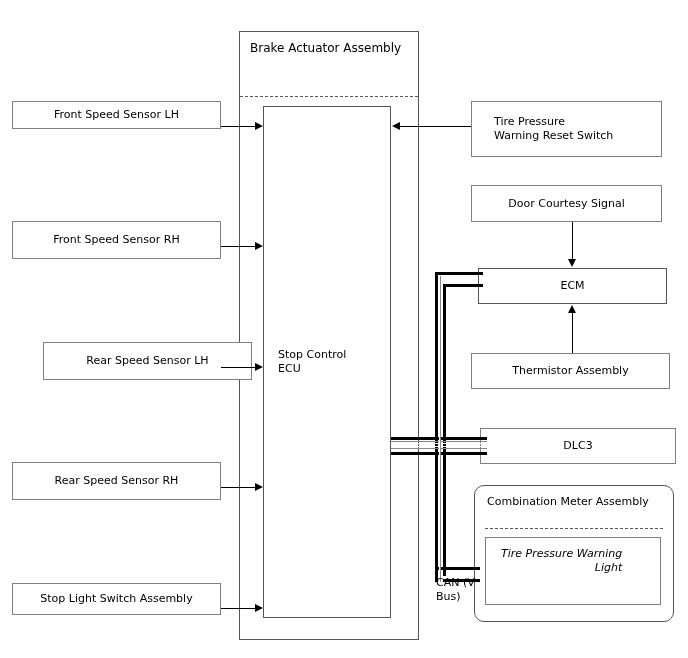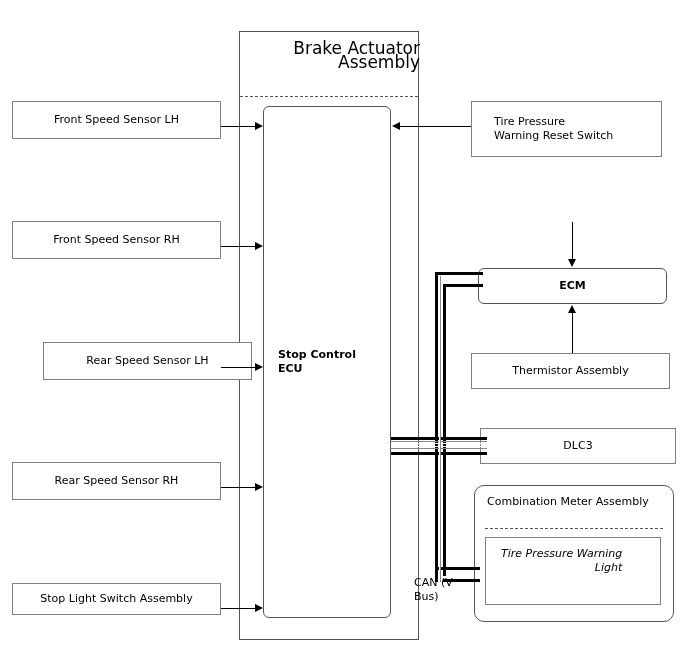--- a/index.html
+++ b/index.html
@@ -18,21 +18,21 @@
   .box {
     position: absolute;
     box-sizing: border-box;
     border: 1px solid #808080;
     background: #ffffff;
     color: #000000;
     font-size: 11px;
     line-height: 14px;
   }
   .box.sq { border-radius: 0; }
-  .box.rounded { border-radius: 6px; font-weight: bold; }
+  .box.rounded { border-radius: 0; }
   .box .lbl {
     position: absolute;
     display: block;
     white-space: pre-line;
   }
   
   .lbl-center {
     left: 0; right: 0;
     top: 50%;
     transform: translateY(-50%);
@@ -113,29 +113,29 @@
     color: #000000;
     white-space: pre-line;
   }
 </style>
 </head>
 <body>
 
 <div id="canvas">
 
   <div class="container-box" style="left:239px; top:31px; width:180px; height:609px;"></div>
-  <div style="position:absolute; left:250px; top:41px; width:170px; font-size:17px; line-height:14px; color:#000;text-align:right;">Brake Actuator Assembly</div>
+  <div style="position:absolute; left:250px; top:41px; width:170px; font-size:12px; line-height:14px; color:#000;">Brake Actuator Assembly</div>
   <div class="dashed-sep" style="left:240px; top:96px; width:178px;"></div>
 
   <div class="box rounded" style="left:263px; top:106px; width:128px; height:512px; border-color:#555;">
     <span class="lbl lbl-left">Stop Control
 ECU</span>
   </div>
 
-  <div class="box sq" style="left:12px; top:101px; width:209px; height:38px;">
+  <div class="box sq" style="left:12px; top:101px; width:209px; height:28px;">
     <span class="lbl lbl-center">Front Speed Sensor LH</span>
   </div>
   <div class="box sq" style="left:12px; top:221px; width:209px; height:38px;">
     <span class="lbl lbl-center">Front Speed Sensor RH</span>
   </div>
   <div class="box sq" style="left:12px; top:342px; width:209px; height:38px;margin-left:31px;">
     <span class="lbl lbl-center">Rear Speed Sensor LH</span>
   </div>
   <div class="box sq" style="left:12px; top:462px; width:209px; height:38px;">
     <span class="lbl lbl-center">Rear Speed Sensor RH</span>
@@ -157,20 +157,23 @@
   <div class="arrow-r" style="left:255px; top:483px;"></div>
 
   <div class="hline" style="left:221px; top:608px; width:36px;"></div>
   <div class="arrow-r" style="left:255px; top:604px;"></div>
 
   <div class="box sq" style="left:471px; top:101px; width:191px; height:56px;padding-left:32px;">
     <span class="lbl" style="left:22px; top:50%; transform:translateY(-50%); text-align:left;">Tire Pressure
 Warning Reset Switch</span>
   </div>
 
+  <div class="box sq" style="left:471px; top:185px; width:191px; height:37px;">
+    <span class="lbl lbl-center">Door Courtesy Signal</span>
+  </div>
 
   <div class="box rounded" style="left:478px; top:268px; width:189px; height:36px; border-color:#555;">
     <span class="lbl lbl-center">ECM</span>
   </div>
 
   <div class="box sq" style="left:471px; top:353px; width:199px; height:36px;">
     <span class="lbl lbl-center">Thermistor Assembly</span>
   </div>
 
   <div class="box sq" style="left:480px; top:428px; width:196px; height:36px;">
@@ -210,16 +213,16 @@
   <div class="bus-h" style="left:443px; top:579px; width:37px;"></div>
 
   <div style="position:absolute; left:391px; top:443px; width:96px; height:1px; background:#ffffff;"></div>
   <div style="position:absolute; left:391px; top:446px; width:96px; height:1px; background:#ffffff;"></div>
   <div style="position:absolute; left:391px; top:441px; width:96px; height:1px; background:#888888;"></div>
   <div style="position:absolute; left:391px; top:448px; width:96px; height:1px; background:#888888;"></div>
 
   <div style="position:absolute; left:439px; top:276px; width:1px; height:306px; background:#ffffff;"></div>
   <div style="position:absolute; left:440px; top:276px; width:1px; height:306px; background:#888888;"></div>
 
-  <div class="bus-label" style="left:414px; top:576px; width:52px;">CAN (V
+  <div class="bus-label" style="left:436px; top:576px; width:52px;">CAN (V
 Bus)</div>
 
 </div>
 
 </body></html>

